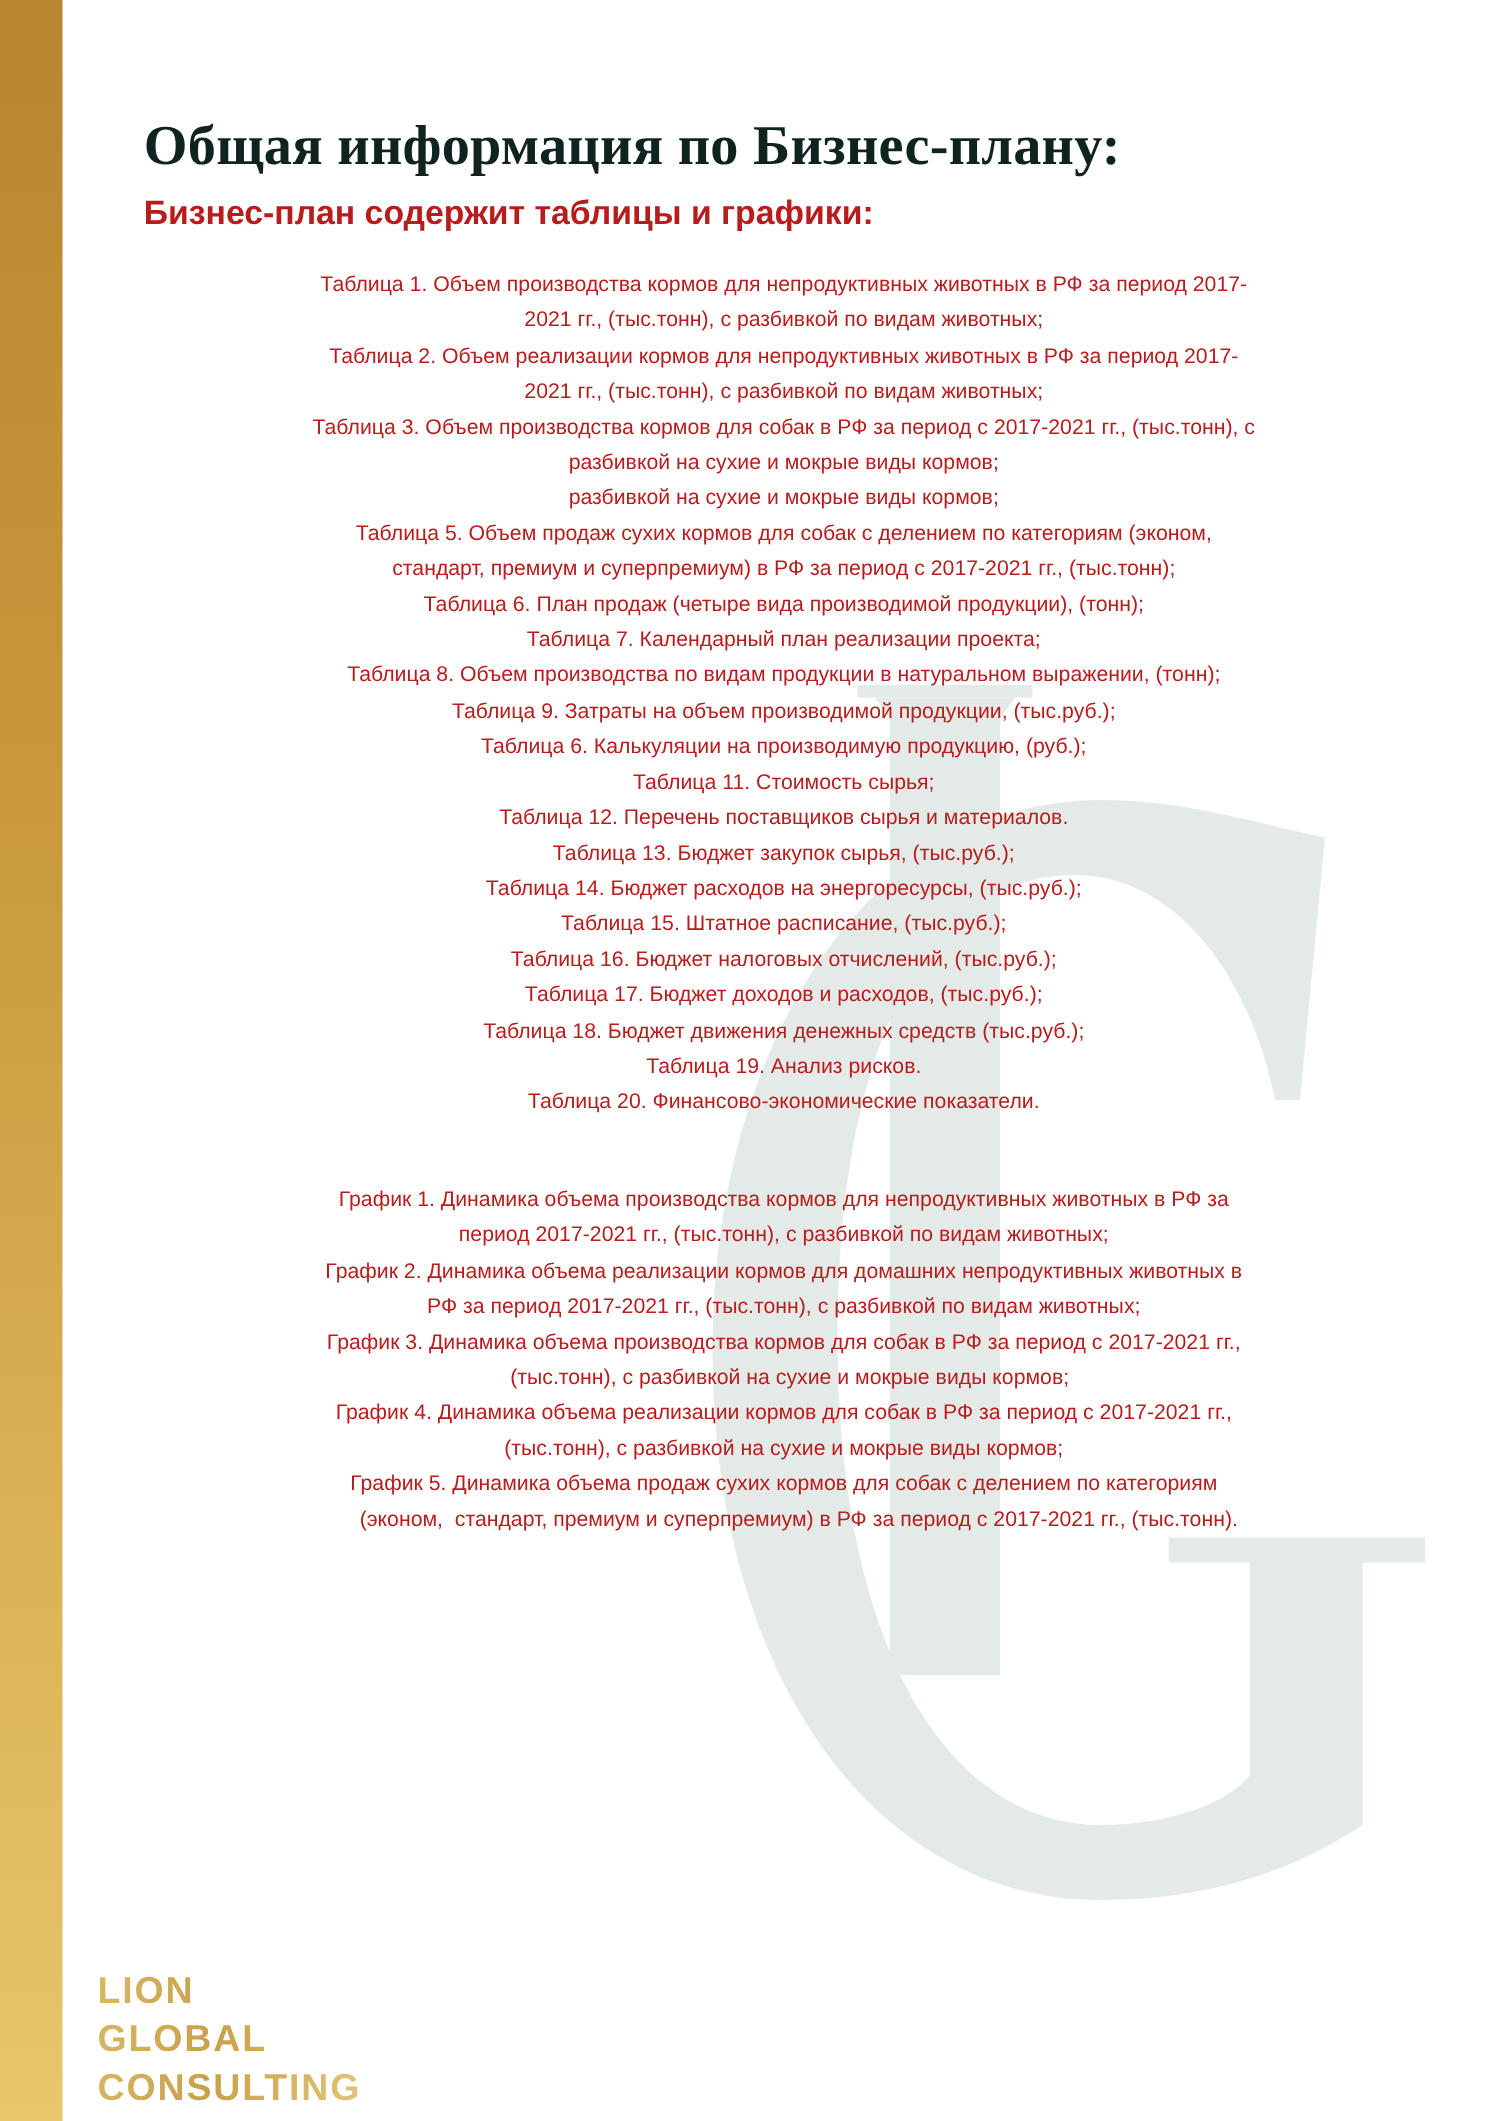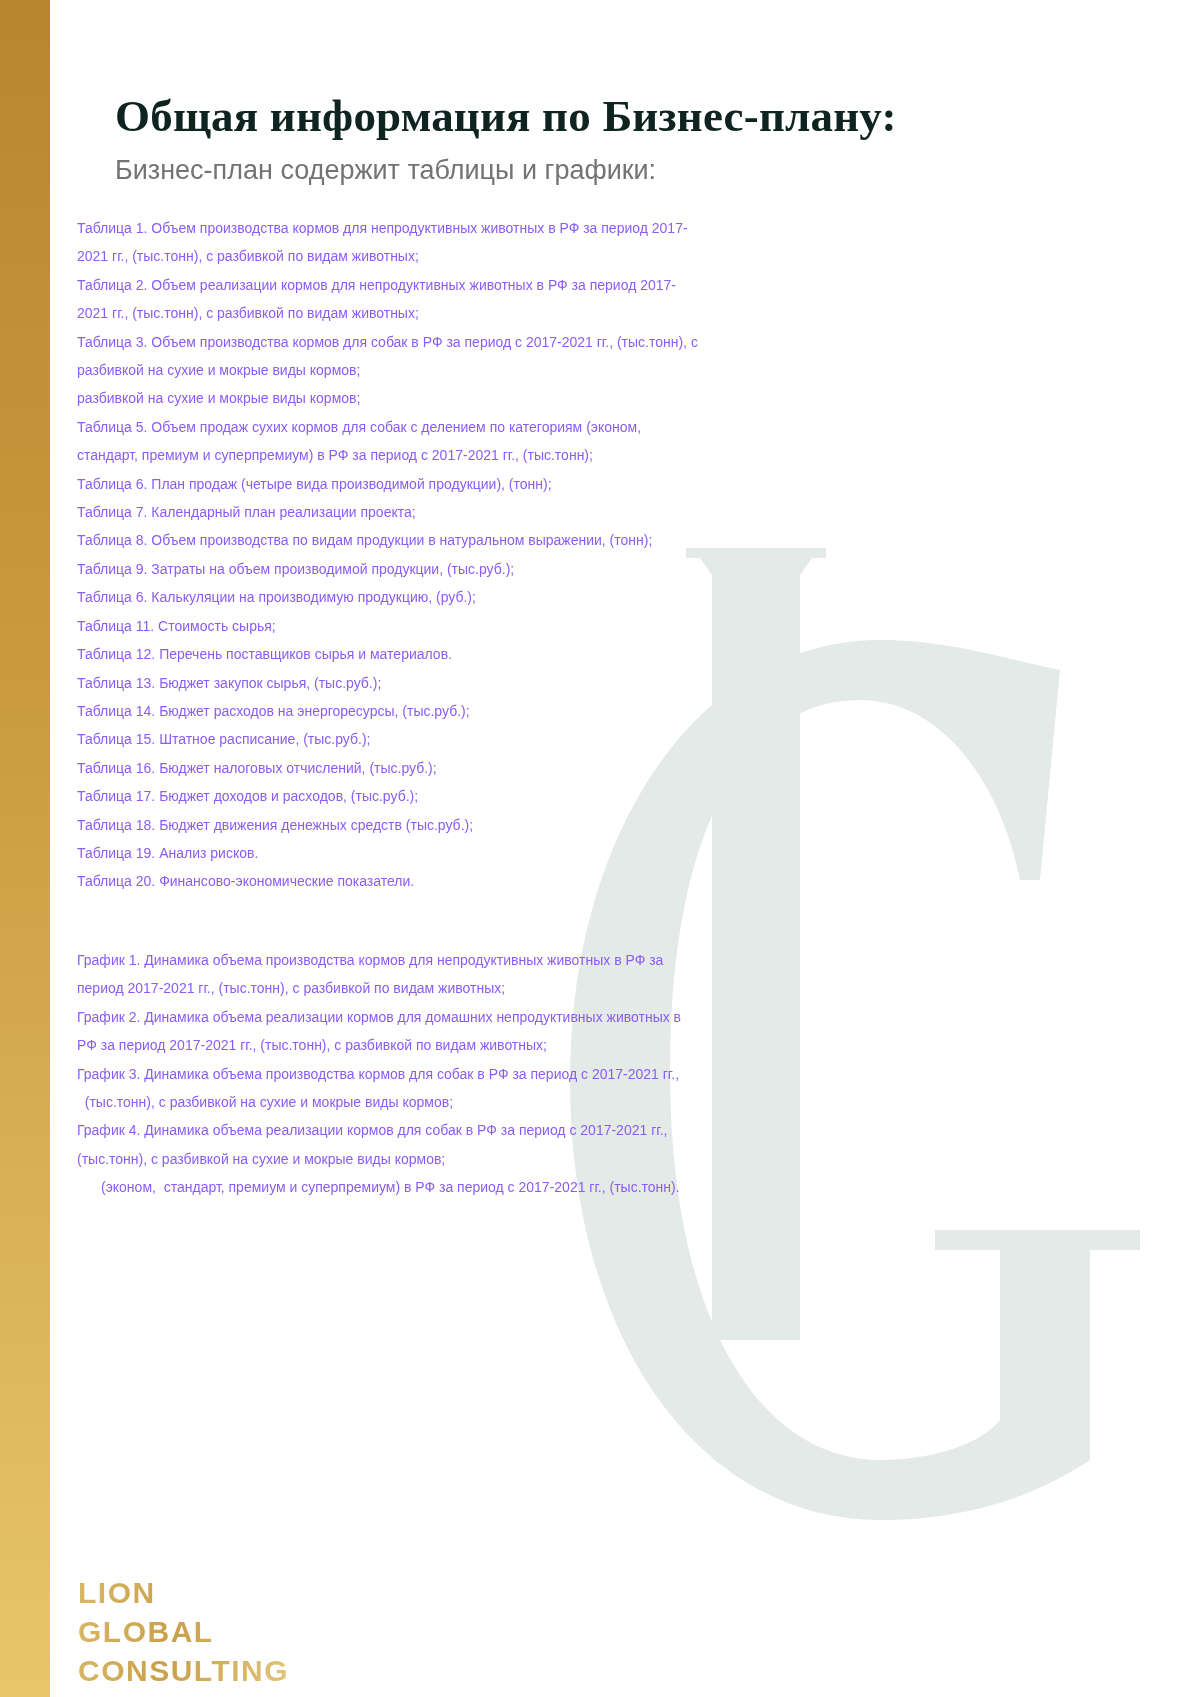--- a/index.html
+++ b/index.html
@@ -19,25 +19,25 @@
   }
   .content { position: absolute; left: 0; top: 0; width: 1200px; }
   .page-title {
     position: absolute; left: 115px; top: 90px; margin: 0;
     font-size: 45px; font-weight: bold; color: #0f2420; letter-spacing: 0.2px;
     white-space: nowrap;
     font-family: Liberation Serif, serif;
   }
   .page-subtitle {
     position: absolute; left: 115px; top: 155px; margin: 0;
-    font-size: 27px; font-weight: normal; color: #737373; white-space: nowrap;
+    font-size: 27px; font-weight: bold; color: #b91c1c; white-space: nowrap;
   }
   .list {
     position: absolute; left: 77px; width: 1100px; margin: 0; padding: 0;
-    list-style: none; font-size: 14px; line-height: 28.4px; color: #8b5cf6;
+    list-style: none; font-size: 17px; line-height: 28.4px; color: #b91c1c; text-align: center;
   }
   .list li { margin: 0; padding: 0; }
   .tables-list { top: 214px; }
   .charts-list { top: 946px; }
   .logo {
     position: absolute; left: 78px; top: 1573px;
     font-weight: bold; font-size: 30px; line-height: 39px; letter-spacing: 1.5px;
     color: #d6b05a;
     background: linear-gradient(100deg, #d9b865 0%, #c9a04a 45%, #e2c57a 100%);
     -webkit-background-clip: text; background-clip: text;
@@ -104,20 +104,21 @@
 
   <ul class="list charts-list">
     <li>График 1. Динамика объема производства кормов для непродуктивных животных в РФ за</li>
     <li>период 2017-2021 гг., (тыс.тонн), с разбивкой по видам животных;</li>
     <li>График 2. Динамика объема реализации кормов для домашних непродуктивных животных в</li>
     <li>РФ за период 2017-2021 гг., (тыс.тонн), с разбивкой по видам животных;</li>
     <li>График 3. Динамика объема производства кормов для собак в РФ за период с 2017-2021 гг.,</li>
     <li style="white-space:pre;">  (тыс.тонн), с разбивкой на сухие и мокрые виды кормов;</li>
     <li>График 4. Динамика объема реализации кормов для собак в РФ за период с 2017-2021 гг.,</li>
     <li>(тыс.тонн), с разбивкой на сухие и мокрые виды кормов;</li>
+    <li>График 5. Динамика объема продаж сухих кормов для собак с делением по категориям</li>
     <li style="white-space:pre;margin-left:24px;">(эконом,  стандарт, премиум и суперпремиум) в РФ за период с 2017-2021 гг., (тыс.тонн).</li>
   </ul>
 
   <div class="logo">
     <div>LION</div>
     <div>GLOBAL</div>
     <div>CONSULTING</div>
   </div>
 </div>
 

